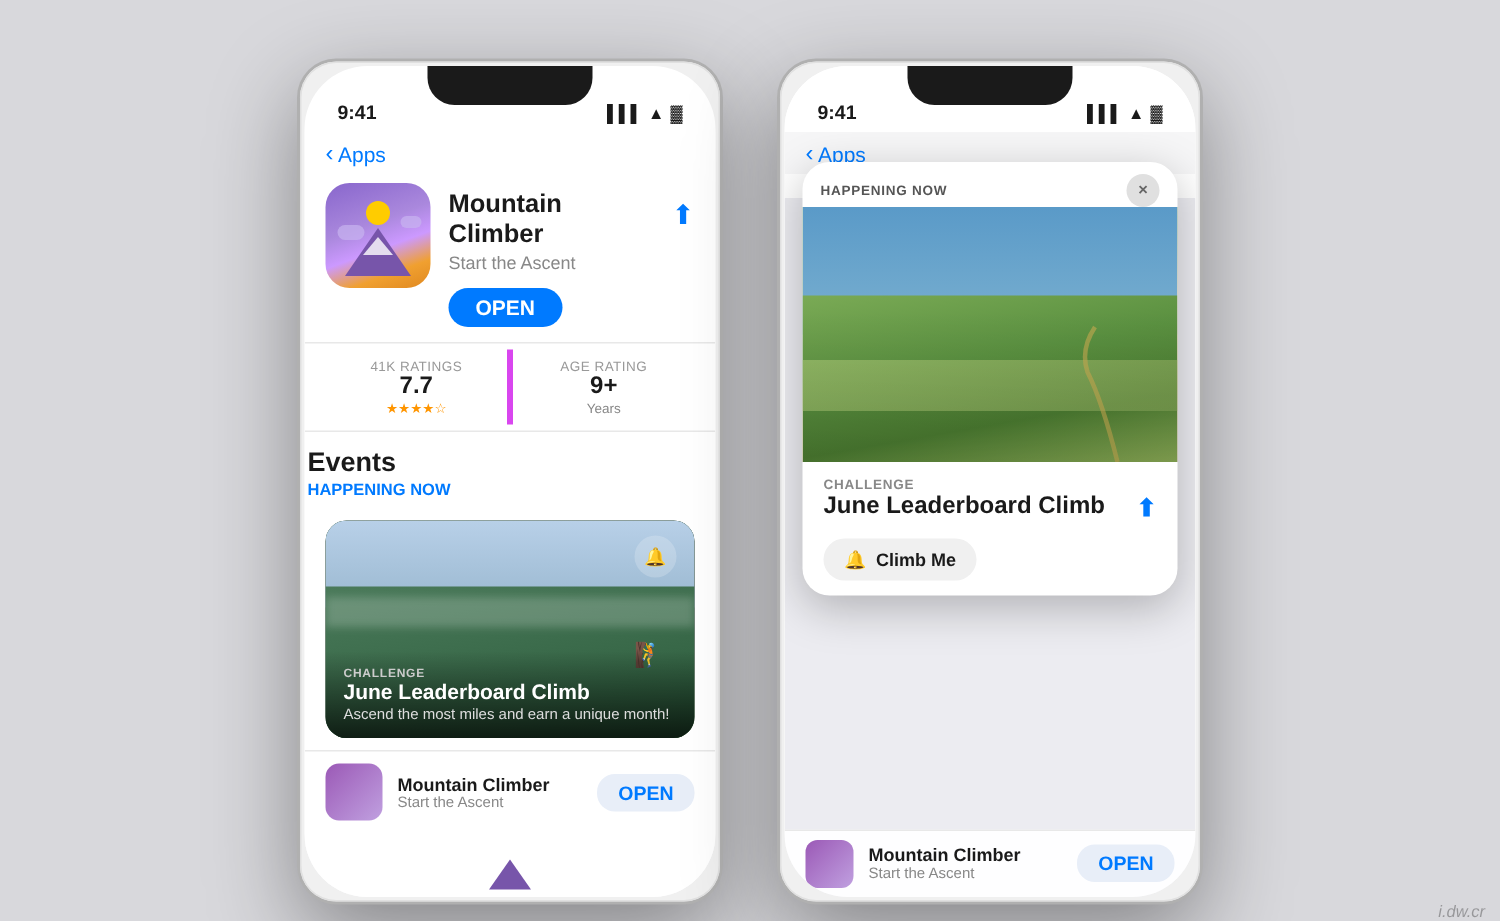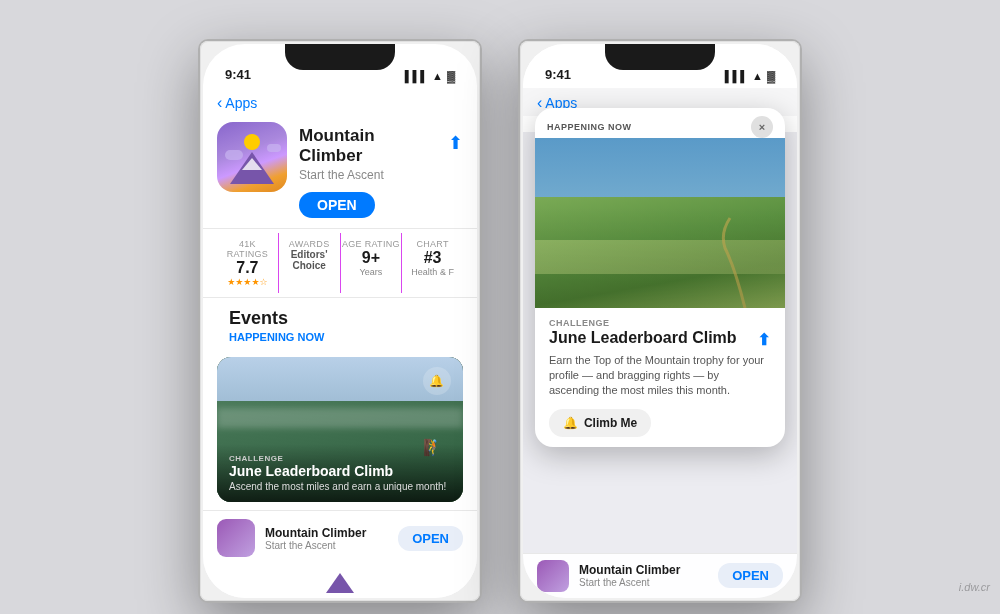--- a/index.html
+++ b/index.html
@@ -18,21 +18,21 @@
       gap: 40px;
       align-items: center;
       justify-content: center;
       padding: 20px;
     }
     
     .phone {
       width: 280px;
       height: 560px;
       background: #f0f0f0;
-      border-radius: 8px;
+      border-radius: 24px;
       box-shadow: 0 0 0 2px #b0b0b0, 0 20px 60px rgba(0,0,0,0.4), inset 0 0 0 1px #e0e0e0;
       position: relative;
       overflow: hidden;
       margin-top: 27px;
     }
     .phone-inner {
       position: absolute;
       top: 3px; left: 3px; right: 3px; bottom: 3px;
       background: #fff;
       border-radius: 42px;
@@ -128,30 +128,30 @@
     .ratings-row {
       display: flex;
       padding: 4px 14px;
       border-top: 1px solid #e8e8e8;
       border-bottom: 1px solid #e8e8e8;
       gap: 0;
     }
     .rating-item {
       flex: 1;
       text-align: center;
-      border-right: 1px solid #d946ef;
+      border-right: 4px solid #d946ef;
       padding: 6px 0;
     }
     .rating-item:last-child { border-right: none; }
     .rating-label { font-size: 9px; color: #999; text-transform: uppercase; letter-spacing: 0.3px; }
     .rating-value { font-size: 16px; font-weight: 700; color: #1a1a1a; }
     .rating-sub { font-size: 9px; color: #888; }
     .stars { color: #ff9500; font-size: 9px; }
     
-    .events-section { padding: 10px 26px 6px; }
+    .events-section { padding: 10px 2px 6px; }
     .events-title { font-size: 18px; font-weight: 700; color: #1a1a1a; }
     .happening-now { font-size: 11px; font-weight: 700; color: #007aff; text-transform: uppercase; margin-top: 2px; }
     
     .event-card {
       margin: 8px 14px;
       border-radius: 14px;
       overflow: hidden;
       background: #2d3a2e;
       position: relative;
       height: 145px;
@@ -312,21 +312,21 @@
       background: rgba(255,255,255,0.95);
       padding: 6px 14px;
       display: flex;
       align-items: center;
       gap: 10px;
       border-top: 1px solid #e8e8e8;
     }
     
     .watermark {
       position: absolute;
-      bottom: 21px;
+      bottom: 0;
       right: 10px;
       font-size: 11px;
       color: rgba(0,0,0,0.3);
       font-style: italic;
     }
     
     .sky-hills {
       position: absolute;
       top: 0; left: 0; right: 0;
       height: 50%;
@@ -446,32 +446,23 @@
             <div class="share-btn">⬆</div>
           </div>
 
           <div class="ratings-row">
             <div class="rating-item">
               <div class="rating-label">41K RATINGS</div>
               <div class="rating-value">7.7</div>
               <div class="stars">★★★★☆</div>
             </div>
             <div class="rating-item">
-              <div class="rating-label">AWARDS</div>
-              <div class="rating-sub" style="font-size:10px; color:#555; font-weight:600;">Editors'<br>Choice</div>
-            </div>
-            <div class="rating-item">
               <div class="rating-label">AGE RATING</div>
               <div class="rating-value">9+</div>
               <div class="rating-sub">Years</div>
-            </div>
-            <div class="rating-item">
-              <div class="rating-label">CHART</div>
-              <div class="rating-value">#3</div>
-              <div class="rating-sub">Health &amp; F</div>
             </div>
           </div>
 
           <div class="events-section">
             <div class="events-title">Events</div>
             <div class="happening-now">HAPPENING NOW</div>
           </div>
 
           <div class="event-card">
             <div class="event-card-img">
@@ -551,21 +542,20 @@
             </svg>
             <div class="popup-img-overlay"></div>
           </div>
 
           <div class="popup-body">
             <div class="popup-tag">CHALLENGE</div>
             <div class="popup-title">
               <span>June Leaderboard Climb</span>
               <span class="popup-share">⬆</span>
             </div>
-            <div class="popup-desc">Earn the Top of the Mountain trophy for your profile — and bragging rights — by ascending the most miles this month.</div>
             <button class="notify-btn">
               <span>🔔</span>
               <span>Climb Me</span>
             </button>
           </div>
         </div>
 
         <div class="right-bottom">
           <div style="width:32px; height:32px; border-radius:8px; background: linear-gradient(135deg,#9b59b6,#c0a0e0); flex-shrink:0; position:relative; overflow:hidden;">
           </div>

